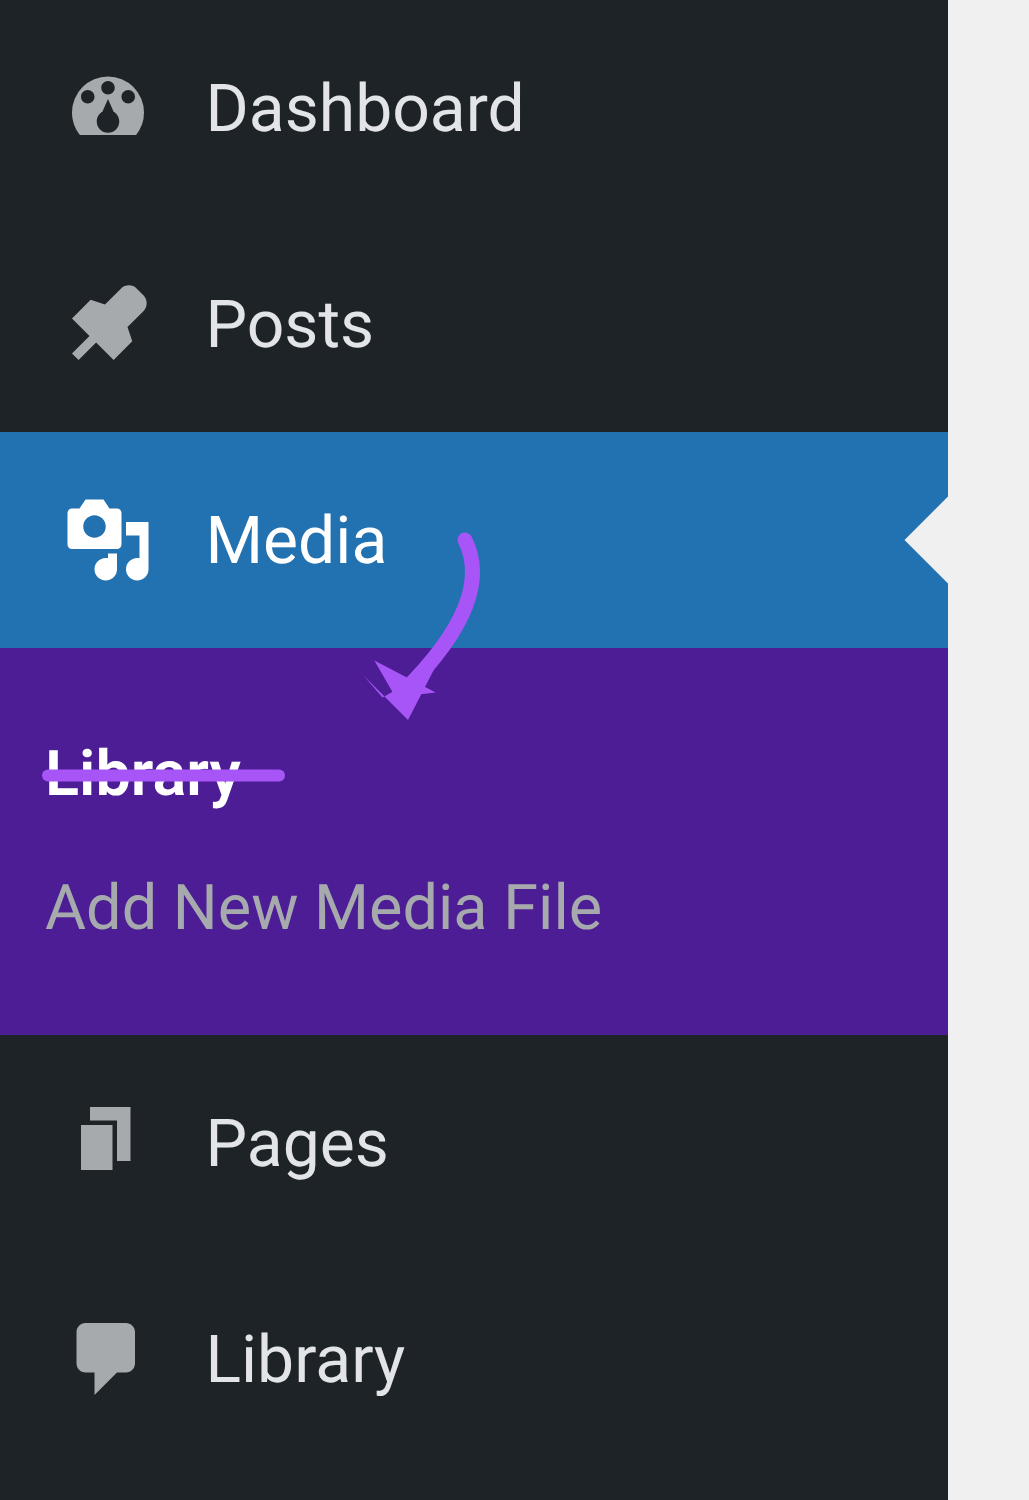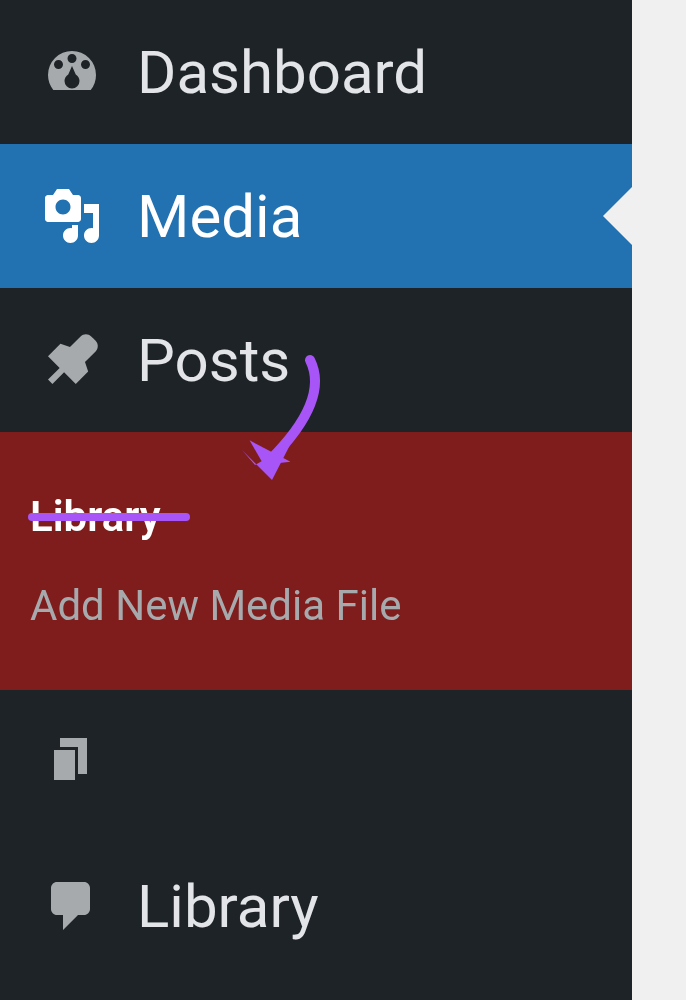--- a/index.html
+++ b/index.html
@@ -27,21 +27,21 @@
       width: 54px;
       height: 1000px;
       background: #f0f0f0;
     }
     .menu-item {
       display: flex;
       align-items: center;
       padding: 0 30px 0 42px;
       height: 144px;
       color: #e2e4e7;
-      font-size: 60px;
+      font-size: 44px;
       font-weight: 400;
       cursor: pointer;
       position: relative;
     }
     .menu-item.active {
       background: #2271b1;
       color: #ffffff;
     }
     .menu-item.active::after {
       content: '';
@@ -66,21 +66,21 @@
     }
     .menu-icon svg {
       width: 60px;
       height: 60px;
       fill: #a7aaad;
     }
     .menu-item.active .menu-icon svg {
       fill: #ffffff;
     }
     .submenu {
-      background: #7f1d1d;
+      background: #4c1d95;
       padding: 40px 0;
     }
     .submenu-item {
       padding: 20px 30px;
       color: #a7aaad;
       font-size: 42px;
       font-weight: 400;
       cursor: pointer;
     }
     .submenu-item.current {
@@ -115,56 +115,57 @@
 
   <div class="menu-item">
     <span class="menu-icon">
       <svg viewBox="0 0 20 20">
           <path d="M3.76 16h12.48A7.98 7.98 0 0 0 18 11a8 8 0 1 0-16 0c0 1.85.63 3.55 1.76 5zM10 4c.83 0 1.5.67 1.5 1.5S10.83 7 10 7s-1.5-.67-1.5-1.5S9.17 4 10 4zM5.5 6c.83 0 1.5.67 1.5 1.5S6.33 9 5.5 9 4 8.33 4 7.5 4.67 6 5.5 6zm9 0c.83 0 1.5.67 1.5 1.5S15.33 9 14.5 9 13 8.33 13 7.5 13.67 6 14.5 6zM10 15.5a2.5 2.5 0 0 1-2.5-2.5c0-.92.5-1.72 1.25-2.15L10 8l1.25 2.85c.75.43 1.25 1.23 1.25 2.15a2.5 2.5 0 0 1-2.5 2.5z"></path>
         </svg>
     </span>
     <span>Dashboard</span>
   </div>
 
+  <div class="menu-item">
+    <span class="menu-icon">
+      <svg viewBox="0 0 20 20">
+          <path d="M17.13 2.87l-.73-.73c-.97-.97-2.56-.97-3.54 0l-3.53 3.53-3.18-1.06L2 8.76l3.89 3.89L2 16.53 3.47 18l3.89-3.89 3.89 3.89 4.14-4.14-1.06-3.18 3.54-3.54c.97-.97.97-2.56 0-3.54l-.74-.73z"></path>
+        </svg>
+    </span>
+    <span>Posts</span>
+  </div>
+
   <div class="menu-item active">
     <span class="menu-icon">
       <svg viewBox="0 0 20 20">
           <path d="M13 11V4c0-.55-.45-1-1-1h-1.67L9 1H5L3.67 3H2c-.55 0-1 .45-1 1v7c0 .55.45 1 1 1h10c.55 0 1-.45 1-1zM7 4.5c1.38 0 2.5 1.12 2.5 2.5S8.38 9.5 7 9.5 4.5 8.38 4.5 7 5.62 4.5 7 4.5zM14 6h5v10.5c0 1.38-1.12 2.5-2.5 2.5S14 17.88 14 16.5s1.12-2.5 2.5-2.5c.17 0 .34.02.5.05V9h-3V6zm-4 8.05V13h2v3.5c0 1.38-1.12 2.5-2.5 2.5S7 17.88 7 16.5 8.12 14 9.5 14c.17 0 .34.02.5.05z"></path>
         </svg>
     </span>
     <span>Media</span>
-  </div>
-
-  <div class="menu-item">
-    <span class="menu-icon">
-      <svg viewBox="0 0 20 20">
-          <path d="M17.13 2.87l-.73-.73c-.97-.97-2.56-.97-3.54 0l-3.53 3.53-3.18-1.06L2 8.76l3.89 3.89L2 16.53 3.47 18l3.89-3.89 3.89 3.89 4.14-4.14-1.06-3.18 3.54-3.54c.97-.97.97-2.56 0-3.54l-.74-.73z"></path>
-        </svg>
-    </span>
-    <span>Posts</span>
   </div>
 
   <div class="submenu">
     <div class="submenu-item current">
       <span>Library</span>
     </div>
     <div class="submenu-item">
       <span>Add New Media File</span>
     </div>
   </div>
 
   <div class="menu-item">
     <span class="menu-icon">
       <svg viewBox="0 0 20 20">
           <path d="M5 1H3v16h12V3H5V1zm10 0H7v2h8V1zM3 19h12v-2H3v2zM7 3h8v12H5V3h2z" fill-opacity="0"></path>
           <rect x="6" y="2" width="9" height="12"></rect>
           <rect x="3" y="5" width="9" height="12" fill="#1d2327"></rect>
           <rect x="4" y="6" width="7" height="10"></rect>
         </svg>
     </span>
+    <span>Pages</span>
   </div>
 
   <div class="menu-item">
     <span class="menu-icon">
       <svg viewBox="0 0 20 20">
           <path d="M5 2h9c1.1 0 2 .9 2 2v7c0 1.1-.9 2-2 2h-2l-5 5v-5H5c-1.1 0-2-.9-2-2V4c0-1.1.9-2 2-2z"></path>
         </svg>
     </span>
     <span>Library</span>
   </div>

